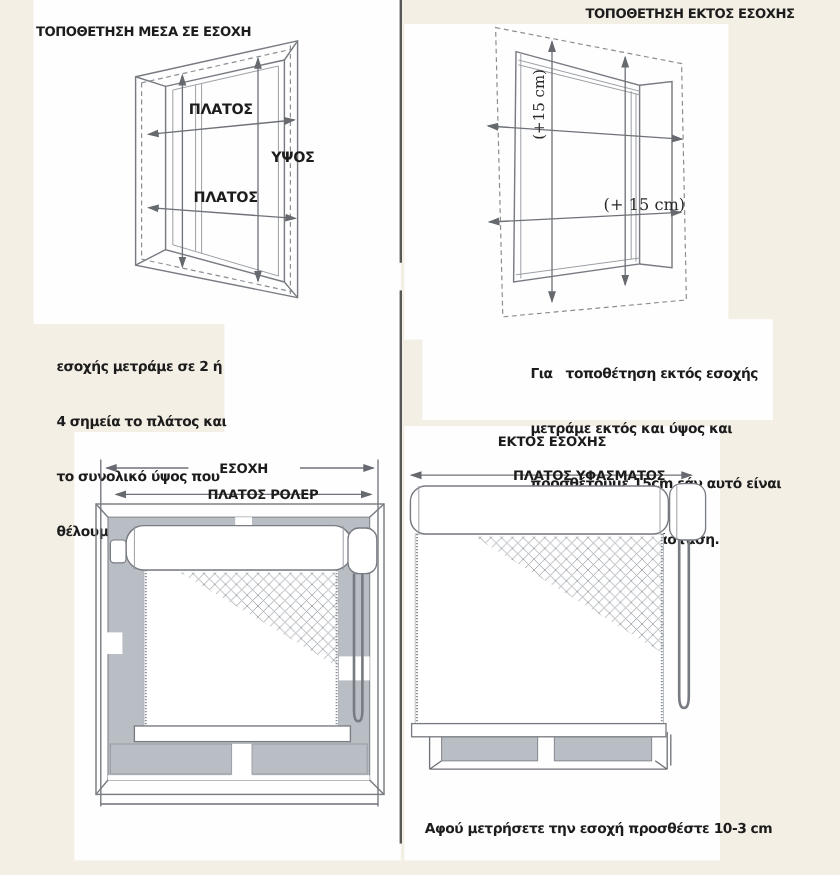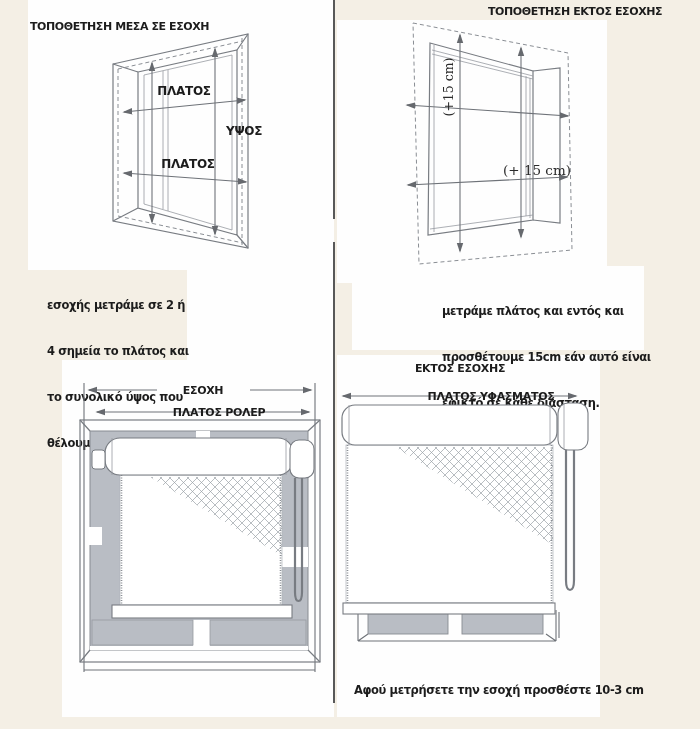--- a/index.html
+++ b/index.html
@@ -75,21 +75,22 @@
   <text class="serif" x="142" y="155" font-size="13.5" text-anchor="middle">(+ 15 cm)</text>
 </svg>
 
 <div class="note" style="left:47px;top:267px;">
   <div>εσοχής μετράμε σε 2 ή</div>
   <div>4 σημεία το πλάτος και</div>
   <div>το συνολικό ύψος που</div>
   <div>θέλουμε .</div>
 </div>
 <div class="note" style="left:442px;top:273px;">
-  <div>μετράμε πλάτος και εντός και</div>
+  <div>Για   τοποθέτηση εκτός εσοχής</div>
+  <div>μετράμε εκτός και ύψος και</div>
   <div>προσθέτουμε 15cm εάν αυτό είναι</div>
   <div>εφικτό σε κάθε διάσταση.</div>
 </div>
 
 <svg style="left:62px;top:370px;" width="272" height="310" viewBox="0 0 272 310">
   <defs>
     <marker id="ar-bl" orient="auto-start-reverse" markerWidth="9" markerHeight="7" refX="7.5" refY="3" viewBox="0 0 9 6">
       <path d="M0,0 L9,3 L0,6 Z" fill="#66696e"></path>
     </marker>
     <pattern id="xh-bl" patternUnits="userSpaceOnUse" width="9" height="9">

